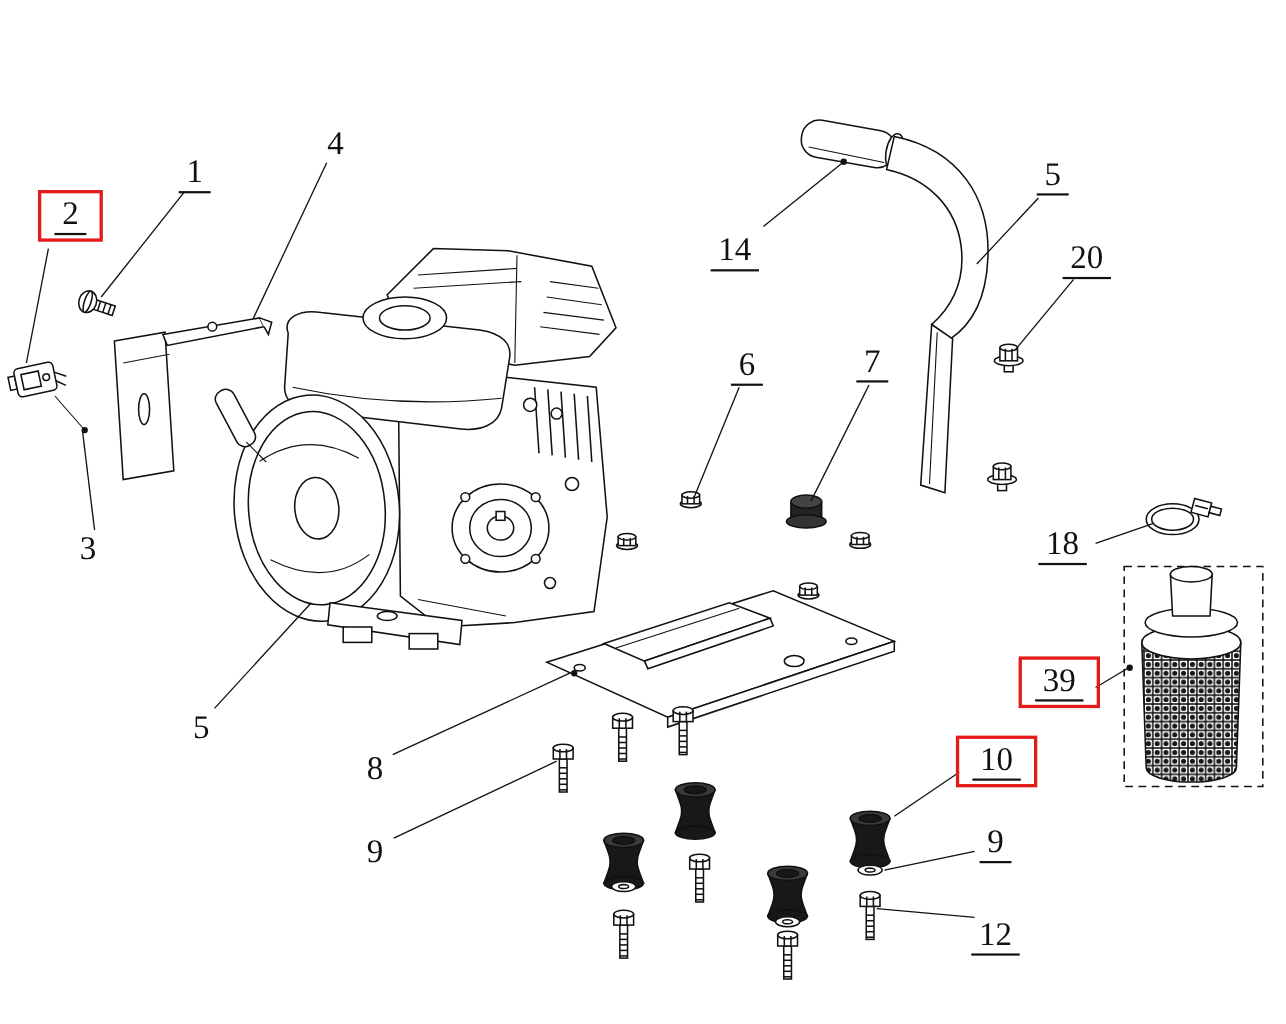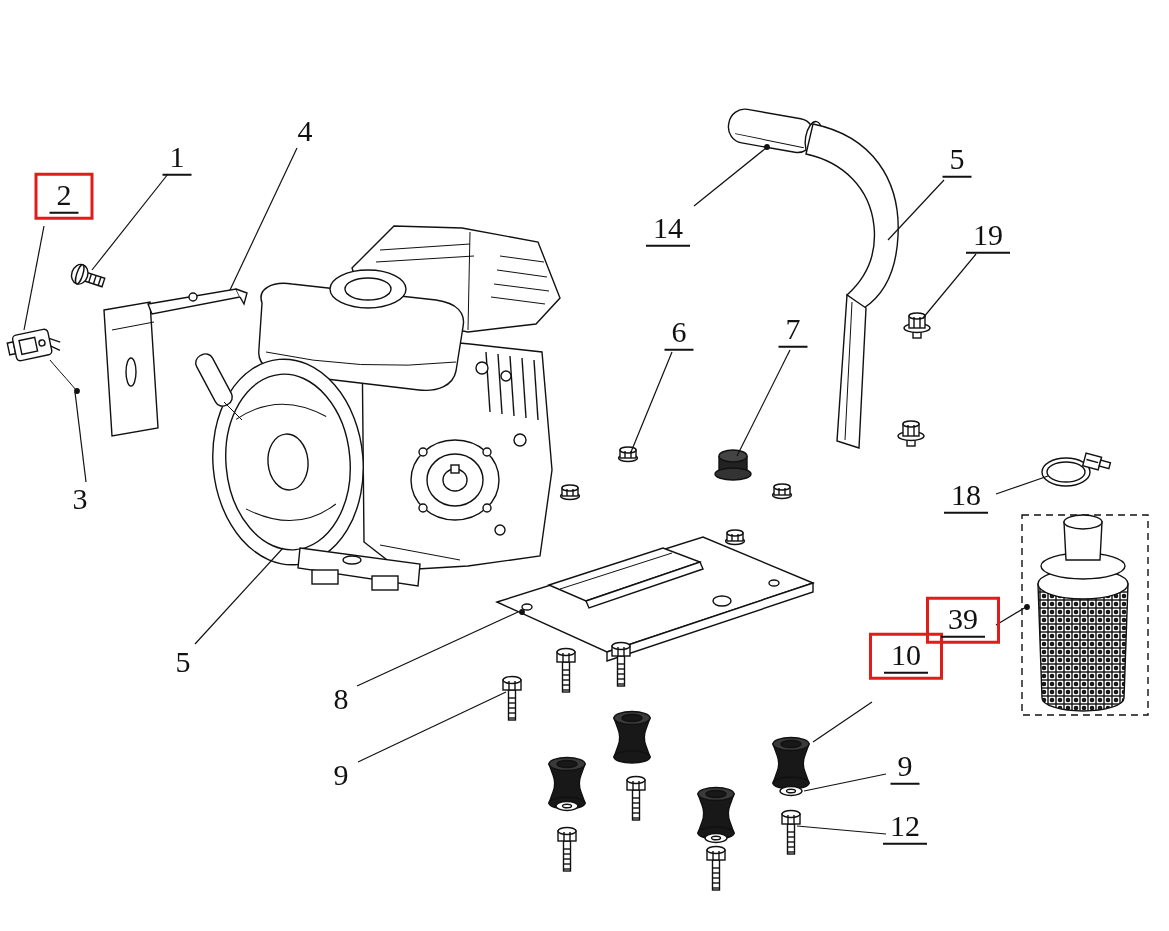--- a/index.html
+++ b/index.html
@@ -264,22 +264,22 @@
 
 <div class="callout underlined" style="left:177px;top:158px"><span class="num">1</span></div>
 <div class="callout underlined highlighted" style="left:64px;top:196px"><span class="num">2</span></div>
 <div class="callout" style="left:80px;top:499px"><span class="num">3</span></div>
 <div class="callout" style="left:305px;top:131px"><span class="num">4</span></div>
 <div class="callout" style="left:183px;top:662px"><span class="num">5</span></div>
 <div class="callout underlined" style="left:679px;top:333px"><span class="num">6</span></div>
 <div class="callout underlined" style="left:793px;top:330px"><span class="num">7</span></div>
 <div class="callout" style="left:341px;top:699px"><span class="num">8</span></div>
 <div class="callout" style="left:341px;top:775px"><span class="num">9</span></div>
-<div class="callout underlined highlighted" style="left:906px;top:656px"><span class="num">10</span></div>
+<div class="callout underlined highlighted" style="left:906px;top:692px"><span class="num">10</span></div>
 <div class="callout underlined" style="left:905px;top:767px"><span class="num">9</span></div>
-<div class="callout underlined" style="left:905px;top:827px"><span class="num">12</span></div>
+<div class="callout underlined" style="left:905px;top:851px"><span class="num">12</span></div>
 <div class="callout underlined" style="left:668px;top:229px"><span class="num">14</span></div>
 <div class="callout underlined" style="left:957px;top:160px"><span class="num">5</span></div>
-<div class="callout underlined" style="left:988px;top:236px"><span class="num">19</span></div>
+<div class="callout underlined" style="left:988px;top:236px"><span class="num">20</span></div>
 <div class="callout underlined" style="left:966px;top:496px"><span class="num">18</span></div>
 <div class="callout underlined highlighted" style="left:963px;top:620px"><span class="num">39</span></div>
 
 </div>
 
 </body></html>

